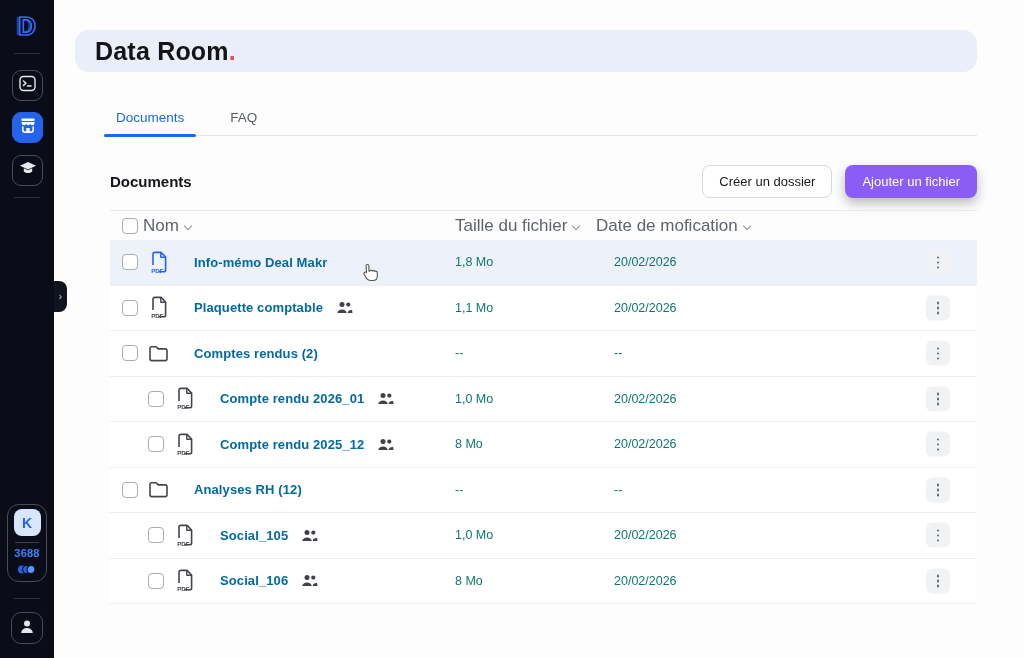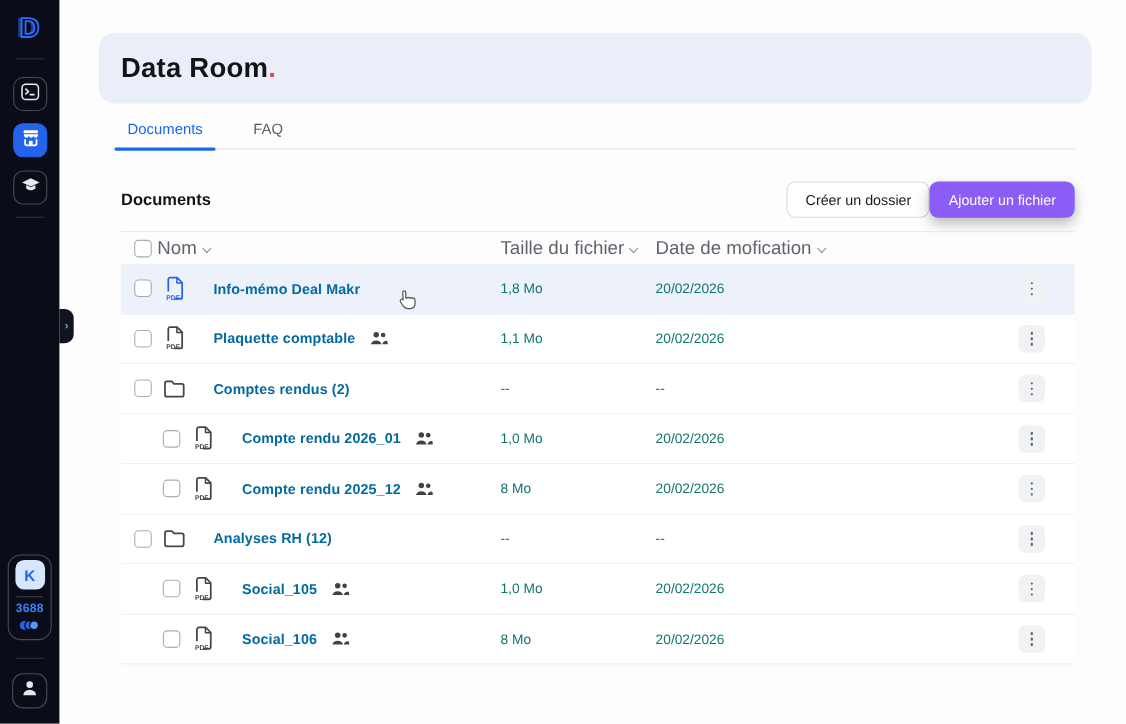--- a/index.html
+++ b/index.html
@@ -21,35 +21,35 @@
              border-radius:12px; display:flex; flex-direction:column; align-items:center; padding-top:4px; cursor:pointer; }
   .k-badge { width:27px; height:27px; background:#d8e6fd; border-radius:8px; color:#2563eb; font-weight:700;
              font-size:14px; display:flex; align-items:center; justify-content:center; }
   .credits-div { width:24px; height:1px; background:#3a4050; margin:6px 0 4px; }
   .credits-amount { color:#3b82f6; font-size:11px; font-weight:700; letter-spacing:.2px; }
   .user-btn { position:absolute; left:11px; top:612px; width:32px; height:32px; border:1px solid #464c59;
               border-radius:10px; display:flex; align-items:center; justify-content:center; cursor:pointer; }
 
   
   .main { position:absolute; left:54px; top:0; width:970px; height:658px; background:#fdfdfe; }
-  .banner { position:absolute; left:21px; top:30px; width:902px; height:64px; background:#e9eef8; border-radius:14px;
-            display:flex; align-items:center; padding-left:20px;margin-left:15px; }
+  .banner { position:absolute; left:21px; top:30px; width:902px; height:42px; background:#e9eef8; border-radius:14px;
+            display:flex; align-items:center; padding-left:20px; }
   .page-title { font-size:25px; font-weight:700; color:#121418; letter-spacing:.2px; }
   .page-title .dot { color:#e5484d; }
 
   .tabs { position:absolute; left:56px; top:106px; width:867px; height:30px; border-bottom:1px solid #e4e6e9;
           display:flex; gap:34px; }
   .tab { font-size:13.5px; color:#5b6066; padding:4px 6px 10px; cursor:pointer; position:relative; }
   .tab.active { color:#1a66f0; font-weight:500; }
   .tab.active::after { content:""; position:absolute; left:-6px; right:-6px; bottom:-2px; height:3px;
                        background:#1a66f0; border-radius:3px; }
 
   .toolbar { position:absolute; left:56px; top:162px; width:867px; height:38px; display:flex; align-items:center; }
   .section-heading { font-size:15px; font-weight:700; color:#121418; }
-  .toolbar-btns { margin-left:auto; display:flex; align-items:center; }
+  .toolbar-btns { margin-left:auto; display:flex; gap:13px; align-items:center; }
   .btn { font-family:"Liberation Sans", sans-serif; font-size:13px; border-radius:8px; cursor:pointer; }
   .btn-outline { background:#fff; border:1px solid #d6d9dd; color:#17191d; padding:8px 16px; }
   .btn-dark { background:#8b5cf6; border:none; color:#fff; padding:9px 17px; box-shadow:0 5px 12px rgba(0,0,0,.28); }
 
   
   .table { position:absolute; left:56px; top:210px; width:867px; }
   .thead { height:30px; border-top:1px solid #e7e9eb; position:relative; display:flex; align-items:center;
            font-size:17px; color:#5f646b; }
   .caret { width:6px; height:6px; border-right:1.4px solid #8a9096; border-bottom:1.4px solid #8a9096;
            display:inline-block; transform:rotate(45deg); margin-left:6px; margin-bottom:2px; }
@@ -62,21 +62,21 @@
   .row { height:45.5px; position:relative; display:flex; align-items:center; padding-left:12px;
          border-bottom:1px solid #eceef1; font-size:13px; cursor:pointer; background:#fff; }
   .row.highlight { background:#edf1fa; }
   .row.indent { padding-left:38px; }
   .row .checkbox { flex:0 0 16px; }
   .file-icon { margin-left:10px; display:flex; align-items:center; }
   .row-name { margin-left:12px; font-weight:600; color:#0369a1; letter-spacing:.1px;padding-left:13px; }
   .users-ic { margin-left:13px; display:flex; align-items:center; }
   .cell-size, .cell-date { position:absolute; font-size:12.5px; color:#0f766e; }
   .cell-size { left:345px; }
-  .cell-date { left:486px; }
+  .cell-date { left:504px; }
   .kebab { position:absolute; left:816px; top:50%; transform:translateY(-50%); width:24px; height:25px;
            background:#f0f2f4; border-radius:6px; display:flex; flex-direction:column; gap:2.5px;
            align-items:center; justify-content:center; cursor:pointer; }
   .kebab i { width:2.5px; height:2.5px; border-radius:50%; background:#5f646b; }
 
   .cursor { position:absolute; left:362px; top:263px; z-index:20; pointer-events:none; }
 </style>
 </head>
 <body>
 

